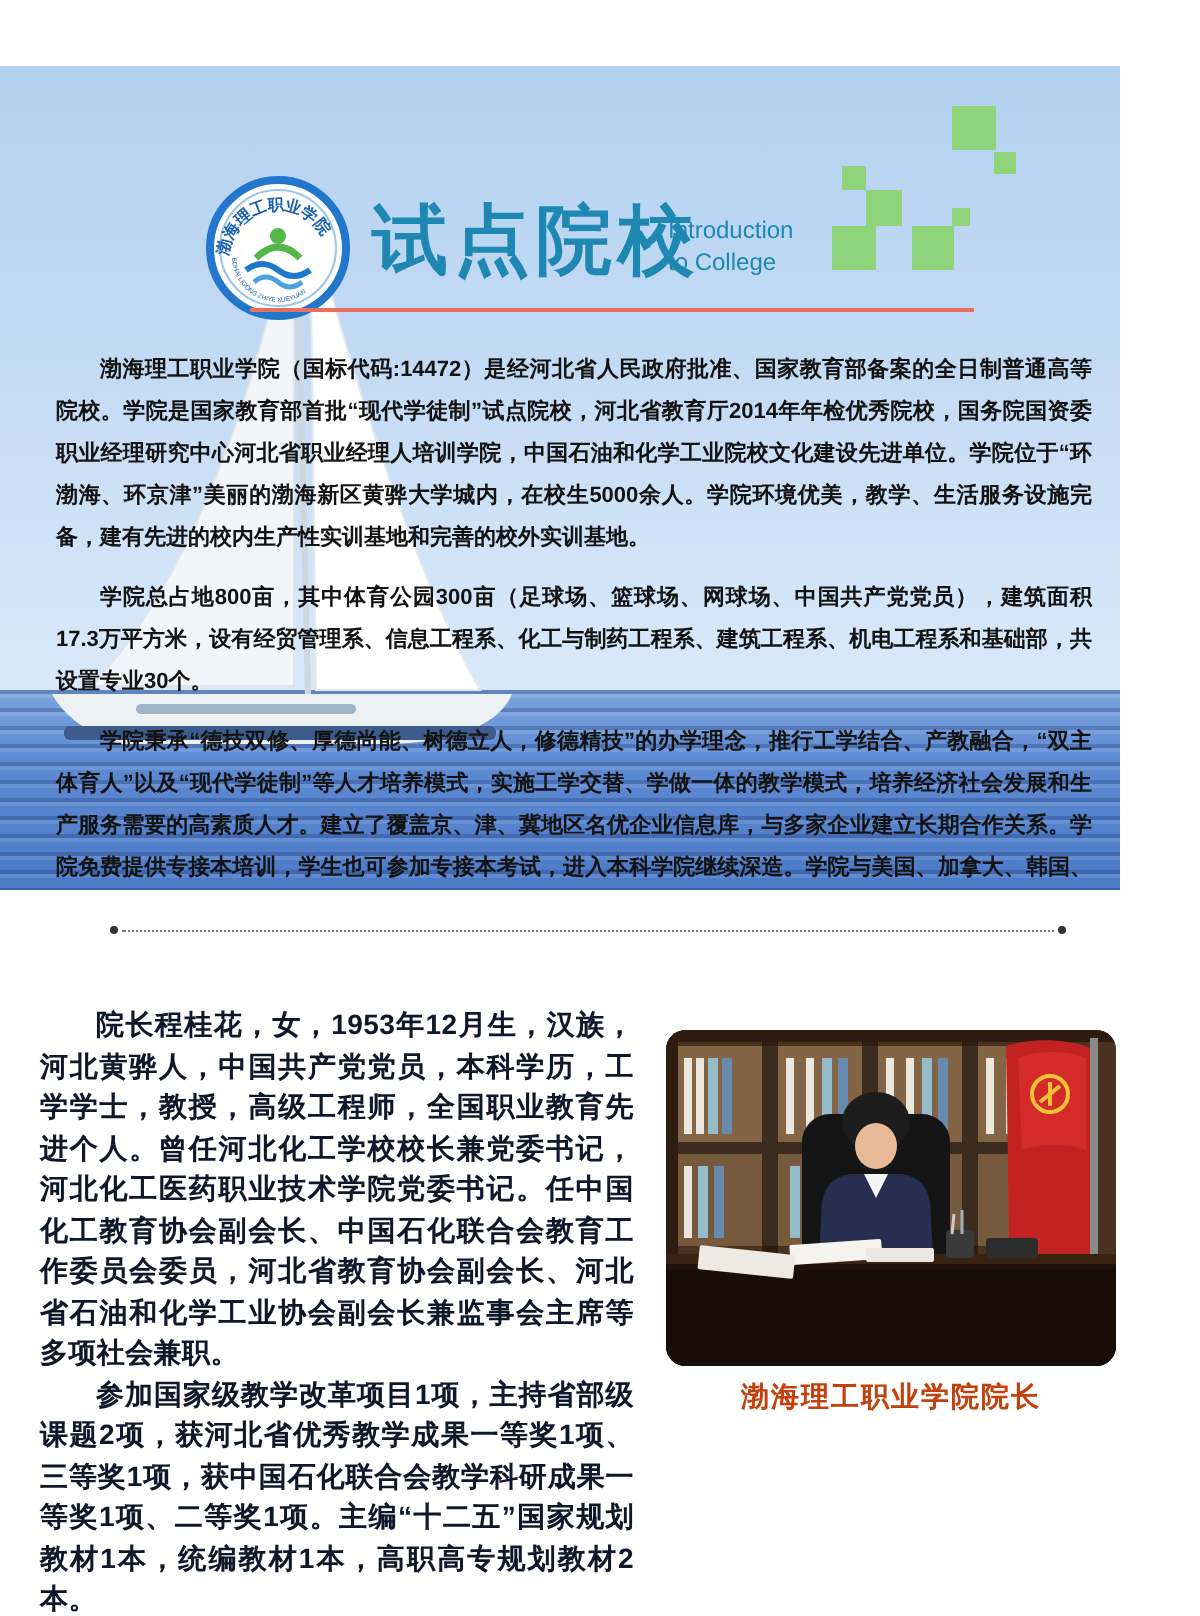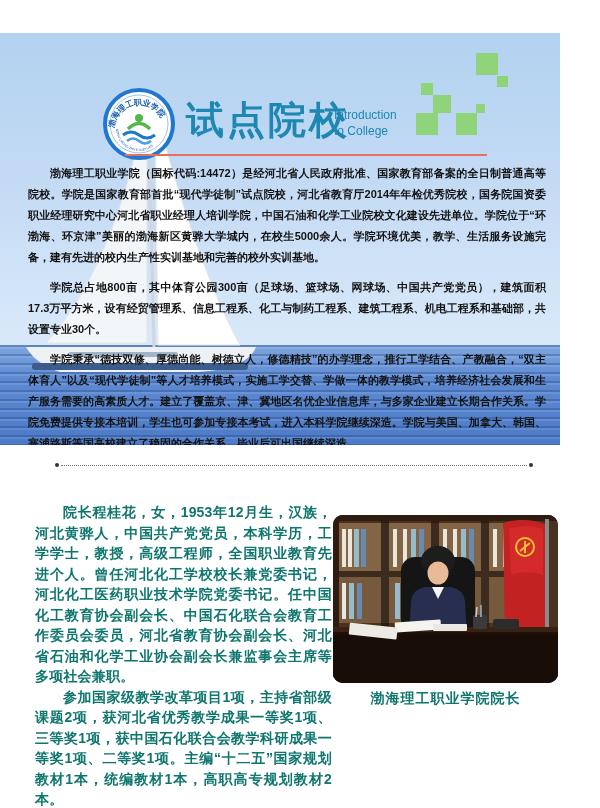--- a/index.html
+++ b/index.html
@@ -51,45 +51,45 @@
 
   #intro-text {
     position:absolute; left:28px; top:130px; width:518px;
     color:#131313;
   }
   #intro-text p {
     font-size:11px; font-weight:bold; line-height:21px;
     text-align:justify; text-justify:inter-ideograph; text-indent:2em;
     margin-top:9px;
   }
-  #intro-text p:first-child { margin-top:0; }
+  #intro-text p:first-child { margin-top:12px; }
 
   
   #divider {
     position:absolute; left:55px; top:461px; width:478px; height:8px;
     display:flex; align-items:center;
   }
   #divider .end-dot { width:4px; height:4px; border-radius:50%; background:#333; }
   #divider .dots { flex:1; border-top:1px dotted #777; margin:0 2px; }
 
   
   #president-text {
-    position:absolute; left:35px; top:502px; width:297px; color:#0f766e;
+    position:absolute; left:20px; top:502px; width:297px; color:#0f172a;
   }
   #president-text p {
     font-size:14px; font-weight:bold; line-height:20.5px; letter-spacing:0.2px;
     text-align:justify; text-justify:inter-ideograph; text-indent:2em;
   }
   #president-photo {
     position:absolute; left:333px; top:515px; width:225px; height:168px;
     border-radius:10px; overflow:hidden; background:#3a2716;
   }
   #photo-caption {
     position:absolute; left:333px; top:690px; width:225px;
-    text-align:center; font-size:14px; font-weight:bold; color:#0f766e;
+    text-align:center; font-size:14px; font-weight:bold; color:#c2410c;
     letter-spacing:1px;
   }
 </style>
 </head>
 <body>
 
 <div id="page">
 
   <div id="hero">
 

